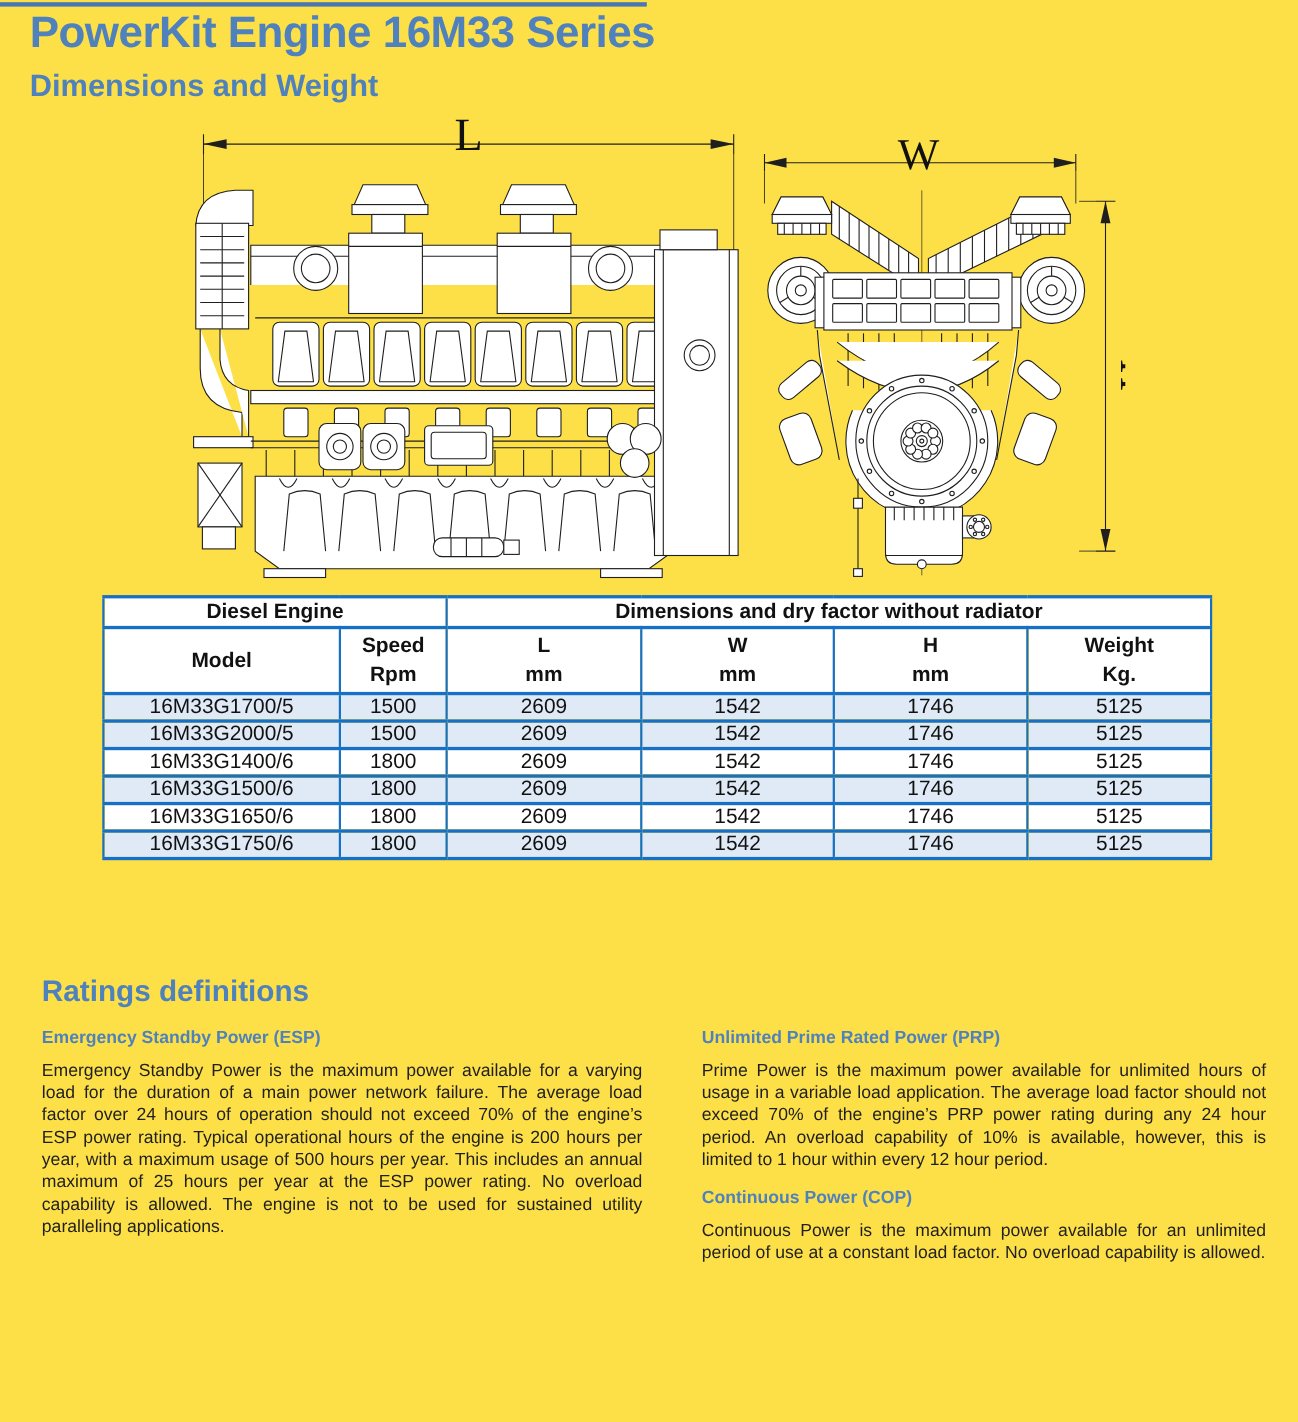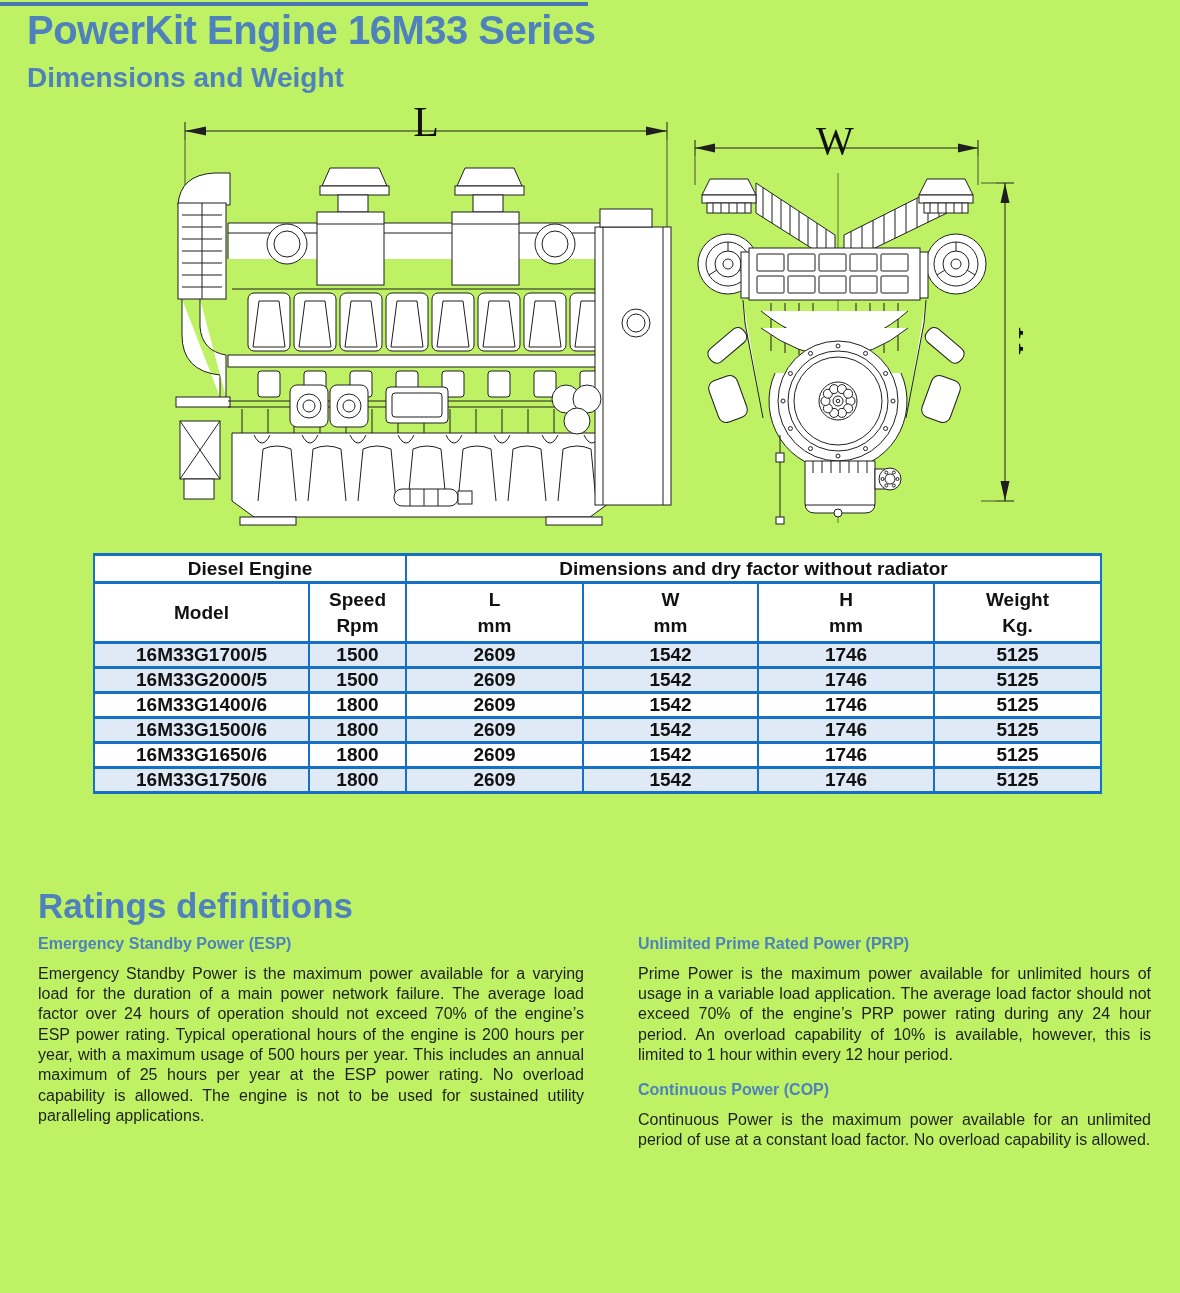--- a/index.html
+++ b/index.html
@@ -1,36 +1,36 @@
 <!DOCTYPE html>
 <html style="--accent: #4f81bd; --tbl-border: #1570c6; --row-alt: #dfeaf6; --rule: #4a76b4; --ink: #1f1f1f;"><head>
 <meta charset="utf-8">
 <style>
   :root{
     --accent:#4f81bd; --tbl-border:#1570c6; --row-alt:#dfeaf6; --rule:#4a76b4; --ink:#1f1f1f;
   }
   *{margin:0;padding:0;box-sizing:border-box;}
   html,body{background:#fff;}
   body{width:1180px;height:1293px;position:relative;font-family:"Liberation Sans",sans-serif;color:var(--ink);}
-  .page{position:absolute;left:0;top:0;width:1180px;height:1293px;background:#bef264;overflow:hidden;}
+  .page{position:absolute;left:0;top:0;width:1180px;height:1293px;background:#fde047;overflow:hidden;}
   .top-rule{position:absolute;left:0;top:2px;width:588px;height:4px;background:var(--rule);}
   .title{position:absolute;left:27px;top:8px;font-size:40px;font-weight:bold;color:var(--accent);letter-spacing:-0.5px;white-space:nowrap;}
   .subtitle{position:absolute;left:27px;top:62px;font-size:28px;font-weight:bold;color:var(--accent);white-space:nowrap;}
   .drawing{position:absolute;}
   .drawing.side{left:170px;top:103px;}
   .drawing.front{left:683px;top:123px;}
-  .spec-table{position:absolute;left:93px;top:541px;width:1007px;border-collapse:collapse;table-layout:fixed;margin-top:12px;}
+  .spec-table{position:absolute;left:93px;top:541px;width:1007px;border-collapse:collapse;table-layout:fixed;}
   .spec-table th,.spec-table td{border:2px solid var(--tbl-border);border-top-width:3px;border-bottom-width:3px;text-align:center;vertical-align:middle;font-size:19px;color:#111;overflow:hidden;}
   .spec-table thead th{font-weight:bold;background:#fff;}
   .gh-row th{height:28px;}
   .ch-row th{height:60px;line-height:1.35;}
   .ch-row th span{display:block;}
-  .spec-table tbody td{height:14px;font-weight:bold;background:#fff;}
+  .spec-table tbody td{height:14px;font-weight:normal;background:#fff;}
   .spec-table tbody tr.alt td{background:var(--row-alt);}
-  .ratings-heading{position:absolute;left:38px;top:886px;font-size:35px;font-weight:bold;color:var(--accent);white-space:nowrap;}
+  .ratings-heading{position:absolute;left:38px;top:886px;font-size:27px;font-weight:bold;color:var(--accent);white-space:nowrap;}
   .col-left{position:absolute;left:38px;top:936px;width:546px;}
   .col-right{position:absolute;left:638px;top:936px;width:513px;}
   .sec-title{font-size:16px;font-weight:bold;color:var(--accent);line-height:1.05;margin-bottom:11px;white-space:nowrap;}
   .sec-body{font-size:16px;line-height:1.27;text-align:justify;margin-bottom:17px;color:var(--ink);}
   svg text{font-family:"Liberation Serif",serif;}
 </style>
 </head>
 <body>
 
 <div class="page">

